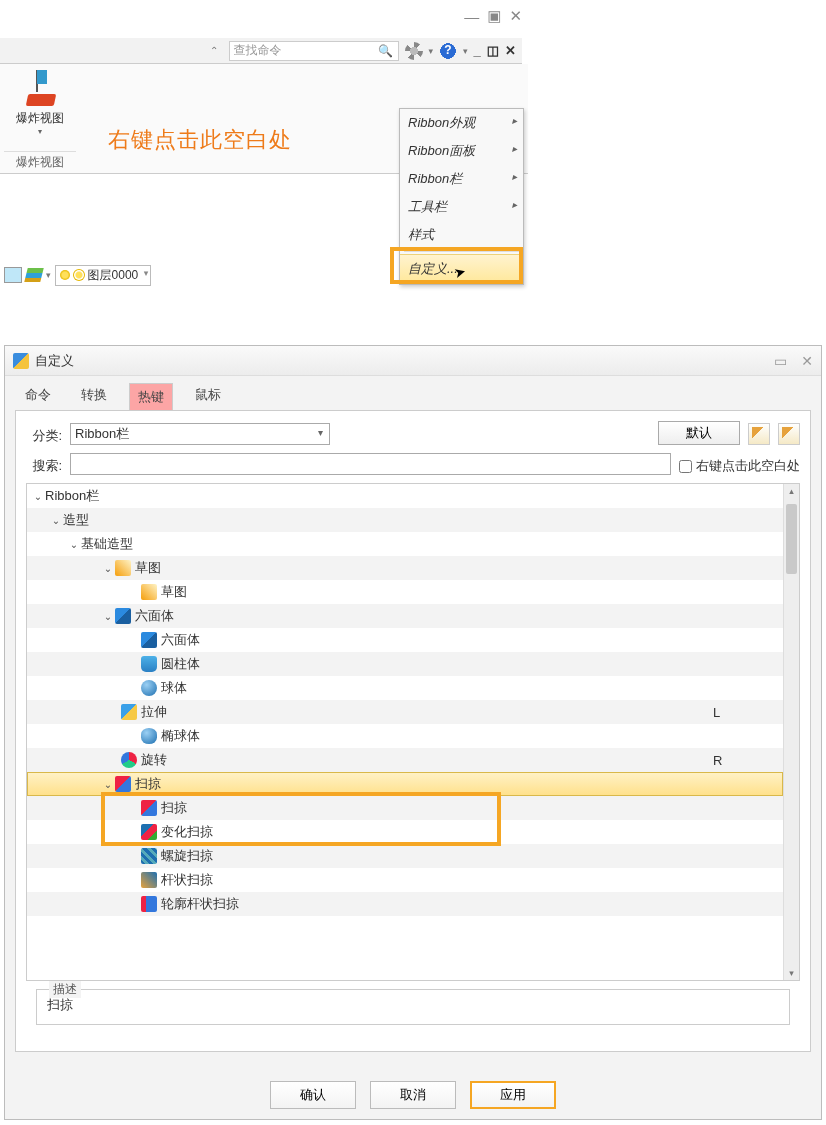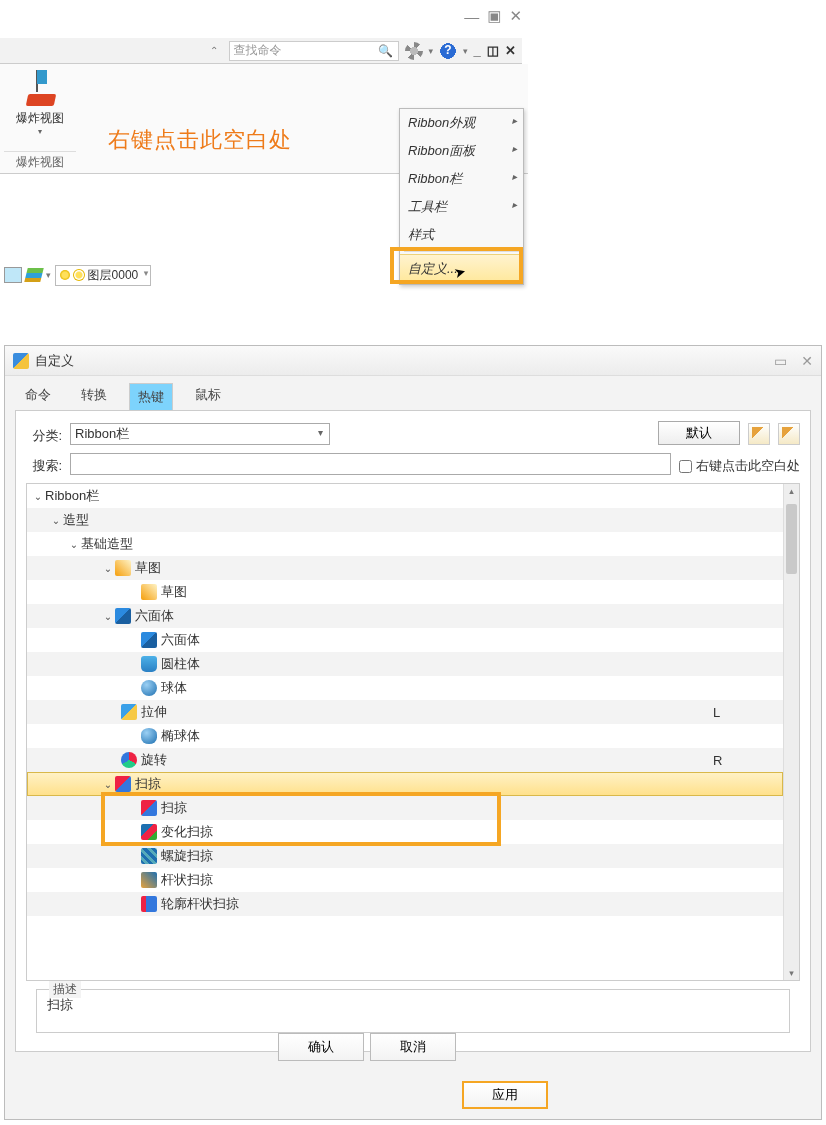--- a/index.html
+++ b/index.html
@@ -51,21 +51,21 @@
 
 
 .dlg { position: absolute; left: 4px; top: 345px; width: 818px; height: 775px; background: #f3f3f3; border: 1px solid #bcbcbc; }
 .dlg-title { height: 30px; display: flex; align-items: center; gap: 6px; padding: 0 8px; border-bottom: 1px solid #ddd; background: linear-gradient(#fafafa, #ececec); }
 .dlg-title .tico { width: 16px; height: 16px; background: linear-gradient(135deg, #3a8dde 50%, #f5c33b 50%); border-radius: 2px; }
 .dlg-title .spacer { flex: 1; }
 .dlg-title .wbtn { font-size: 14px; color: #999; margin-left: 8px; cursor: pointer; }
 
 .dlg-tabs { display: flex; gap: 14px; padding: 6px 12px 0; font-size: 13px; color: #444; }
 .dlg-tab { padding: 4px 8px; cursor: pointer; }
-.dlg-tab.active { background: #7dd3fc; border: 1px solid #ccc; border-bottom-color: #fff; position: relative; top: 1px; }
+.dlg-tab.active { background: #fca5a5; border: 1px solid #ccc; border-bottom-color: #fff; position: relative; top: 1px; }
 
 .dlg-body { border: 1px solid #ccc; margin: 0 10px; background: #fff; padding: 10px; height: 642px; position: relative; }
 
 .row-form { display: flex; align-items: flex-end; gap: 8px; margin-bottom: 8px; font-size: 13px; }
 .row-form .lbl { width: 36px; text-align: right; }
 .sel-cat { flex: 0 0 260px; height: 22px; border: 1px solid #aaa; background: #fff; padding: 0 4px; display: flex; align-items: center; position: relative; }
 .sel-cat::after { content: "▾"; position: absolute; right: 6px; top: 3px; font-size: 10px; color: #666; }
 .inp-search { flex: 1; height: 22px; border: 1px solid #aaa; background: #fff; }
 .btn-default { width: 82px; height: 24px; background: linear-gradient(#fff, #eee); border: 1px solid #aaa; font-size: 13px; cursor: pointer; }
 .btn-ic { width: 22px; height: 22px; border: 1px solid #ccc; background: linear-gradient(#fff, #f5e9c6); display: inline-block; position: relative; }
@@ -98,26 +98,26 @@
 .ic-rswp { background: linear-gradient(45deg, #e6a23c, #1d6fb0); }
 .ic-pswp { background: linear-gradient(90deg, #e24 30%, #37d 30%); }
 
 .trow .hk { margin-left: auto; margin-right: 20px; width: 50px; }
 .trow.sel { background: linear-gradient(#fff2c8, #ffe089); }
 .trow.sel-outline { outline: 1px solid #d9b84a; outline-offset: -1px; }
 
 .orange-box { position: absolute; border: 4px solid #f5a623; pointer-events: none; }
 .ob1 { left: 74px; top: 308px; width: 400px; height: 54px; }
 
-.desc-box { margin: 8px 10px 0; border: 1px solid #ccc; background: #fff; padding: 6px 10px 18px; font-size: 13px; position: relative; }
+.desc-box { margin: 8px 10px 0; border: 1px solid #ccc; background: #fff; padding: 6px 10px 10px; font-size: 13px; position: relative; }
 .desc-lbl { position: absolute; top: -9px; left: 12px; background: #f3f3f3; padding: 0 4px; font-size: 12px; color: #555; }
 
-.dlg-buttons { position: absolute; left: 0; right: 0; bottom: 10px; display: flex; justify-content: center; gap: 6px; }
+.dlg-buttons { position: absolute; left: 0; right: 0; bottom: 10px; display: flex; justify-content: center; gap: 14px; }
 .dlg-btn { width: 86px; height: 28px; background: linear-gradient(#fff, #f3f3f3); border: 1px solid #bbb; font-size: 13px; cursor: pointer; }
-.dlg-btn.hl { border: 2px solid #f5a623; margin-top: 48px; }
+.dlg-btn.hl { border: 2px solid #f5a623; }
 </style>
 </head>
 <body>
 
 <div class="panel-top">
 
   <div class="titbar-top">
     <span>—</span>
     <span>▣</span>
     <span>✕</span>

